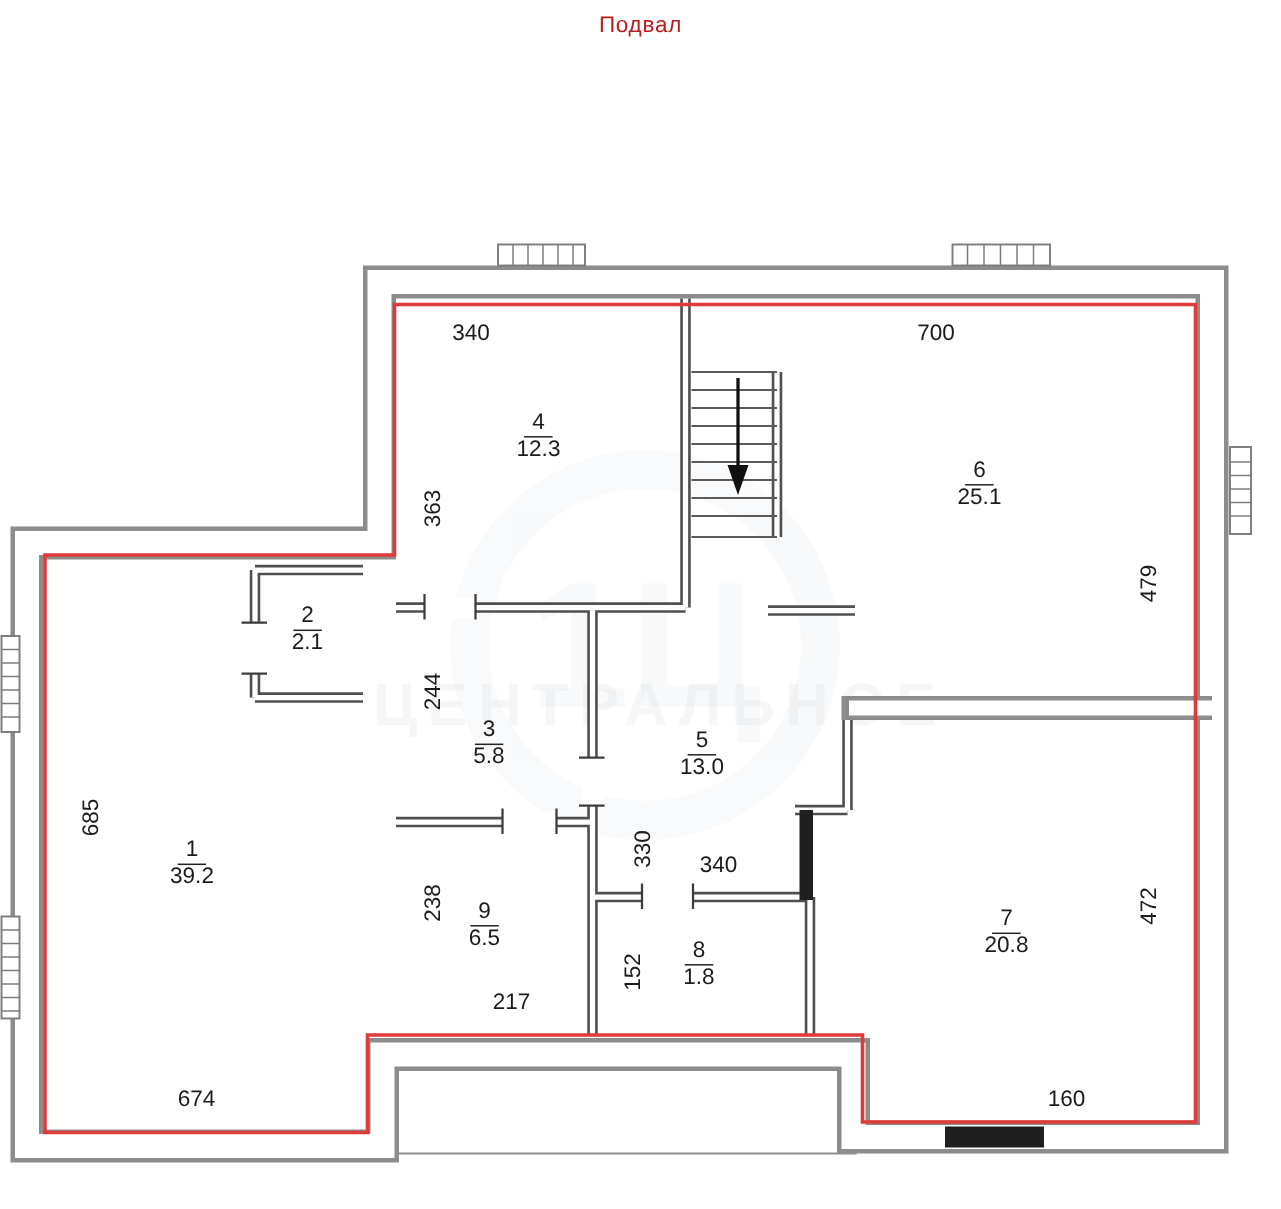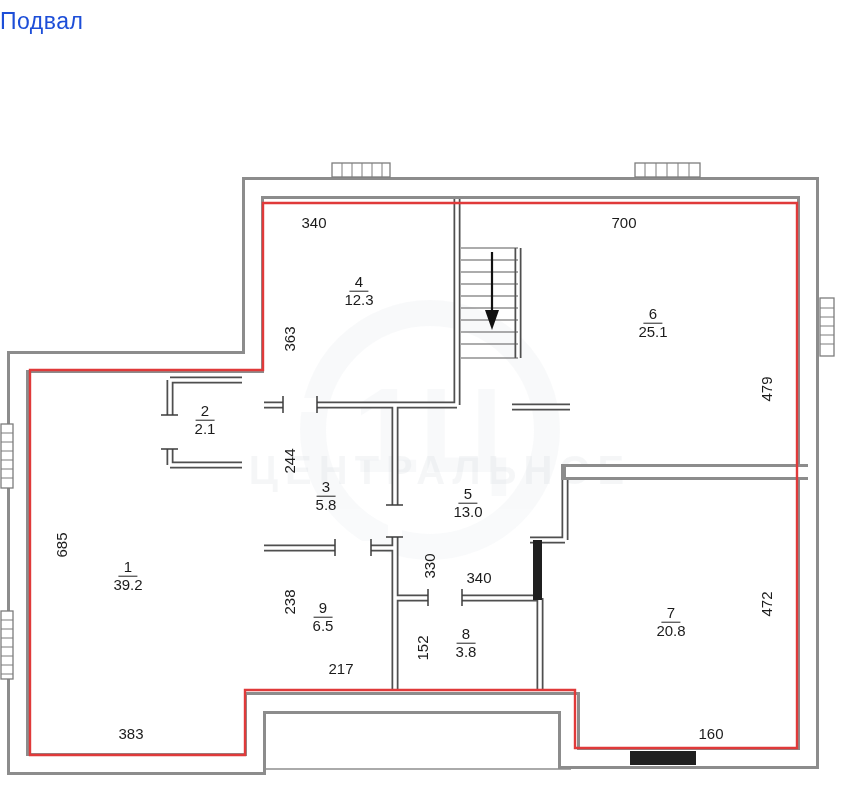--- a/index.html
+++ b/index.html
@@ -1,22 +1,22 @@
 <!DOCTYPE html>
 <html style="--boundary: #e03a3a; --wall: #8c8c8c; --wall-dark: #4f4f4f; --ink: #1b1b1b;"><head>
 <meta charset="utf-8">
 <style>
   html,body{margin:0;padding:0;background:#fff;}
   .stage{
     position:relative;width:854px;height:806px;background:#fff;overflow:hidden;
     font-family:"Liberation Sans", sans-serif;color:var(--ink,#1b1b1b);
   }
   .title{
-    position:absolute;top:8px;left:0;width:100%;text-align:left;
-    font-size:23px;letter-spacing:.5px;color:#1d4ed8;
+    position:absolute;top:8px;left:0;width:100%;text-align:center;
+    font-size:15px;letter-spacing:.5px;color:#b91c1c;
   }
   svg{position:absolute;left:0;top:0;}
 
   
   .ext-out{fill:none;stroke:var(--wall,#8c8c8c);stroke-width:22;stroke-linejoin:miter;}
   .ext-in {fill:none;stroke:#ffffff;stroke-width:16;stroke-linejoin:miter;}
   .int-out{fill:none;stroke:var(--wall-dark,#4f4f4f);stroke-width:7;}
   .int-in {fill:none;stroke:#ffffff;stroke-width:3.5;}
   .div-out{fill:none;stroke:var(--wall,#8c8c8c);stroke-width:16;}
   .div-in {fill:none;stroke:#ffffff;stroke-width:10;}
@@ -153,35 +153,35 @@
   <div class="room-label" style="left:653px;top:323px">
     <span class="rnum">6</span>
     <span class="rarea">25.1</span>
   </div>
   <div class="room-label" style="left:671px;top:622px">
     <span class="rnum">7</span>
     <span class="rarea">20.8</span>
   </div>
   <div class="room-label" style="left:466px;top:643px">
     <span class="rnum">8</span>
-    <span class="rarea">3.8</span>
+    <span class="rarea">1.8</span>
   </div>
   <div class="room-label" style="left:323px;top:617px">
     <span class="rnum">9</span>
     <span class="rarea">6.5</span>
   </div>
 
   <div class="dim h" style="left:314px;top:222px">340</div>
   <div class="dim h" style="left:624px;top:222px">700</div>
   <div class="dim v" style="left:289px;top:339px">363</div>
   <div class="dim v" style="left:766px;top:389px">479</div>
   <div class="dim v" style="left:289px;top:461px">244</div>
   <div class="dim v" style="left:61px;top:545px">685</div>
   <div class="dim v" style="left:429px;top:566px">330</div>
   <div class="dim h" style="left:479px;top:577px">340</div>
   <div class="dim v" style="left:289px;top:602px">238</div>
   <div class="dim h" style="left:341px;top:668px">217</div>
   <div class="dim v" style="left:422px;top:648px">152</div>
   <div class="dim v" style="left:766px;top:604px">472</div>
-  <div class="dim h" style="left:131px;top:733px">383</div>
+  <div class="dim h" style="left:131px;top:733px">674</div>
   <div class="dim h" style="left:711px;top:733px">160</div>
 
 </div>
 
 </body></html>

